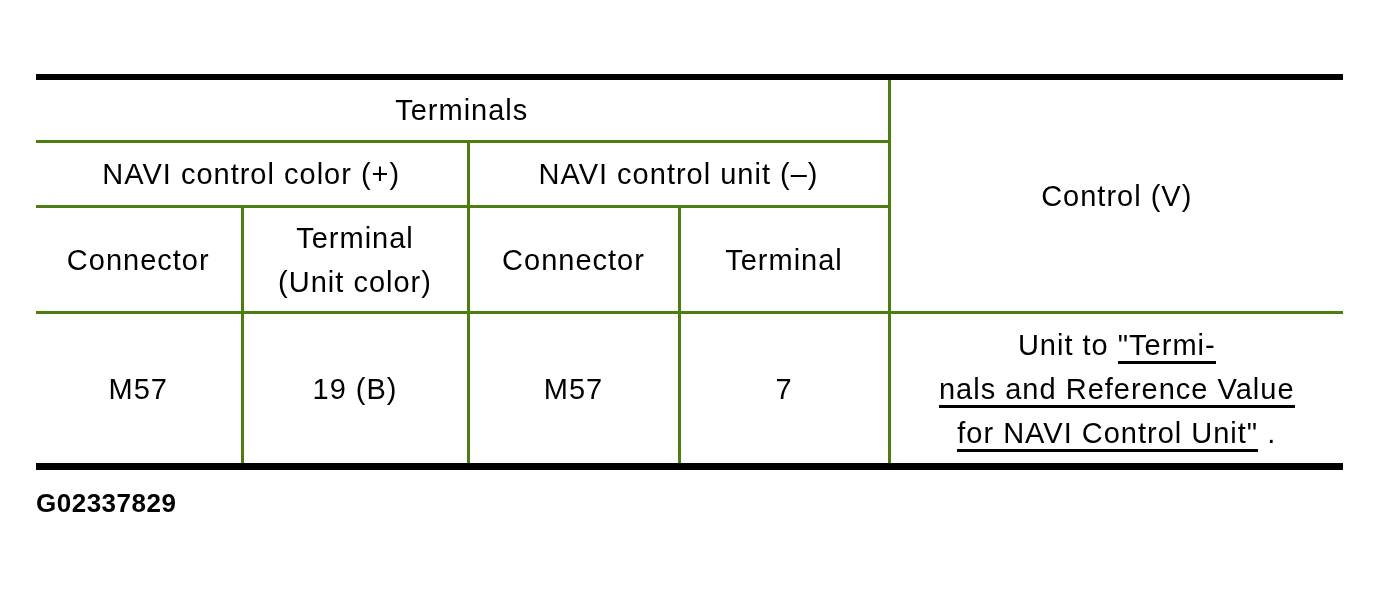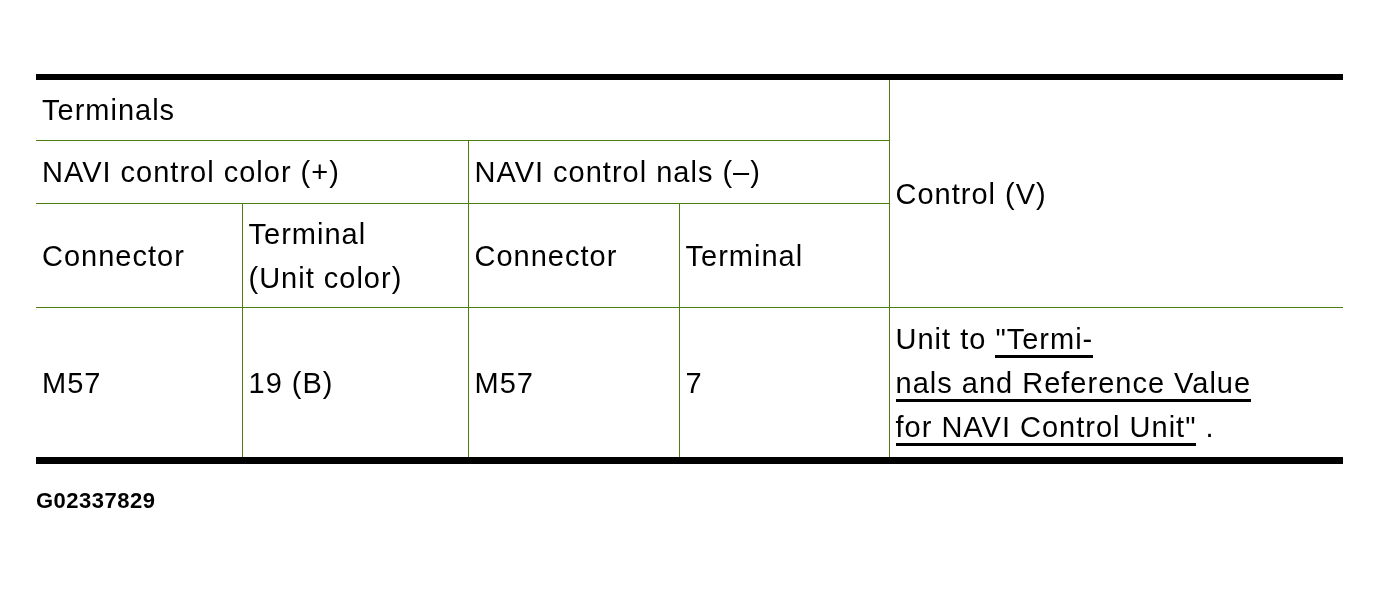--- a/index.html
+++ b/index.html
@@ -20,42 +20,43 @@
     position: absolute;
     left: 36px;
     top: 74px;
     width: 1307px;
     border-collapse: collapse;
     table-layout: fixed;
     border-top: 6px solid #000000;
     border-bottom: 7px solid #000000;
   }
   table.spec-table td {
-    border: 1px solid #4d7c0f;
+    border: 3px solid #4d7c0f;
     padding: 0 6px;
+    text-align: center;
     vertical-align: middle;
     font-size: 29px;
     letter-spacing: 1px;
     line-height: 44px;
     background: #ffffff;
   }
   table.spec-table td.no-left  { border-left: none; }
   table.spec-table td.no-right { border-right: none; }
   tr.r-terminals td { height: 60px; }
   tr.r-units td     { height: 62px; }
   tr.r-cols td      { height: 103px; }
   tr.r-data td      { height: 149px; }
   .doc-link {
     border-bottom: 3px solid #000000;
   }
   .figure-id {
     position: absolute;
     left: 36px;
     top: 488px;
-    font-size: 22px;
+    font-size: 26px;
     font-weight: bold;
     letter-spacing: 0.5px;
   }
 </style>
 </head>
 <body>
 
 <div class="stage">
 
   <table class="spec-table">
@@ -66,21 +67,21 @@
       <col style="width:210px">
       <col style="width:454px">
     </colgroup>
     <tbody>
       <tr class="r-terminals">
         <td colspan="4" class="no-left">Terminals</td>
         <td rowspan="3" class="no-right">Control (V)</td>
       </tr>
       <tr class="r-units">
         <td colspan="2" class="no-left">NAVI control color (+)</td>
-        <td colspan="2">NAVI control nals (–)</td>
+        <td colspan="2">NAVI control unit (–)</td>
       </tr>
       <tr class="r-cols">
         <td class="no-left">Connector</td>
         <td>
           <span>Terminal</span><br>
           <span>(Unit color)</span>
         </td>
         <td>Connector</td>
         <td>Terminal</td>
       </tr>

